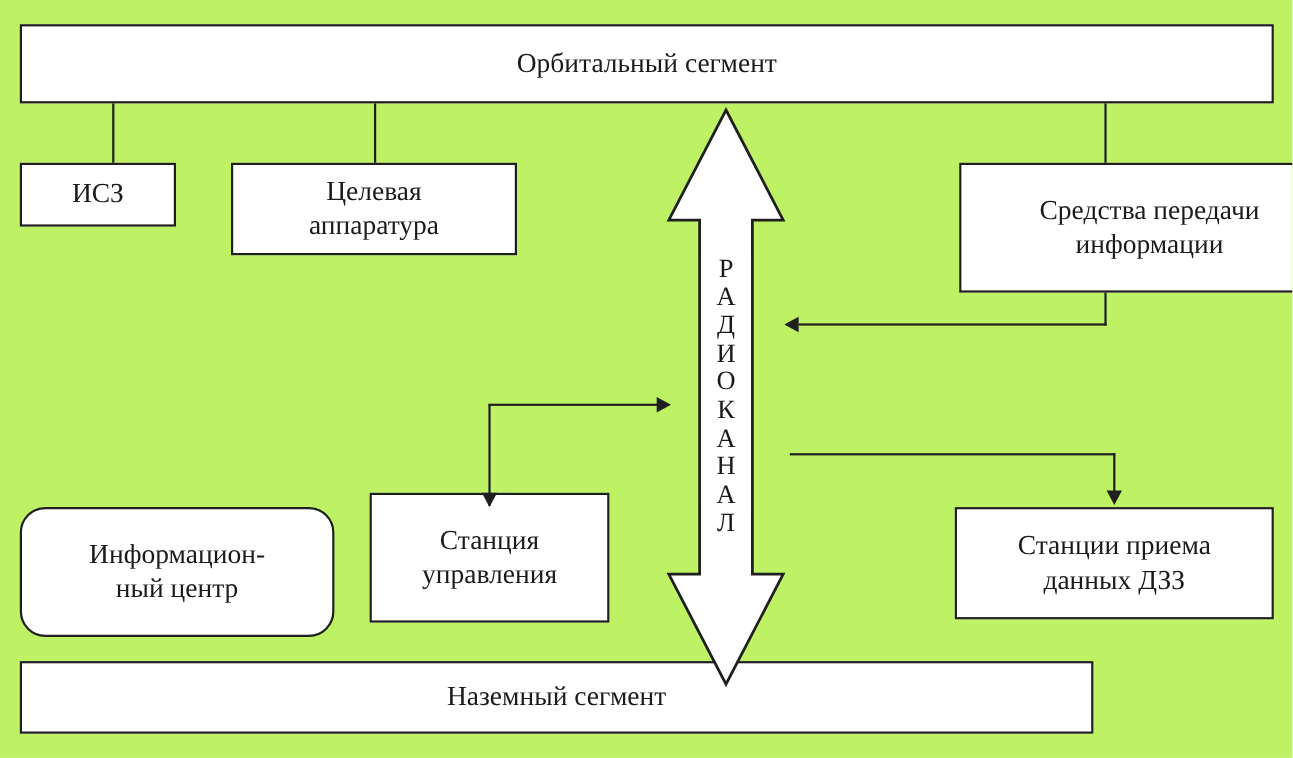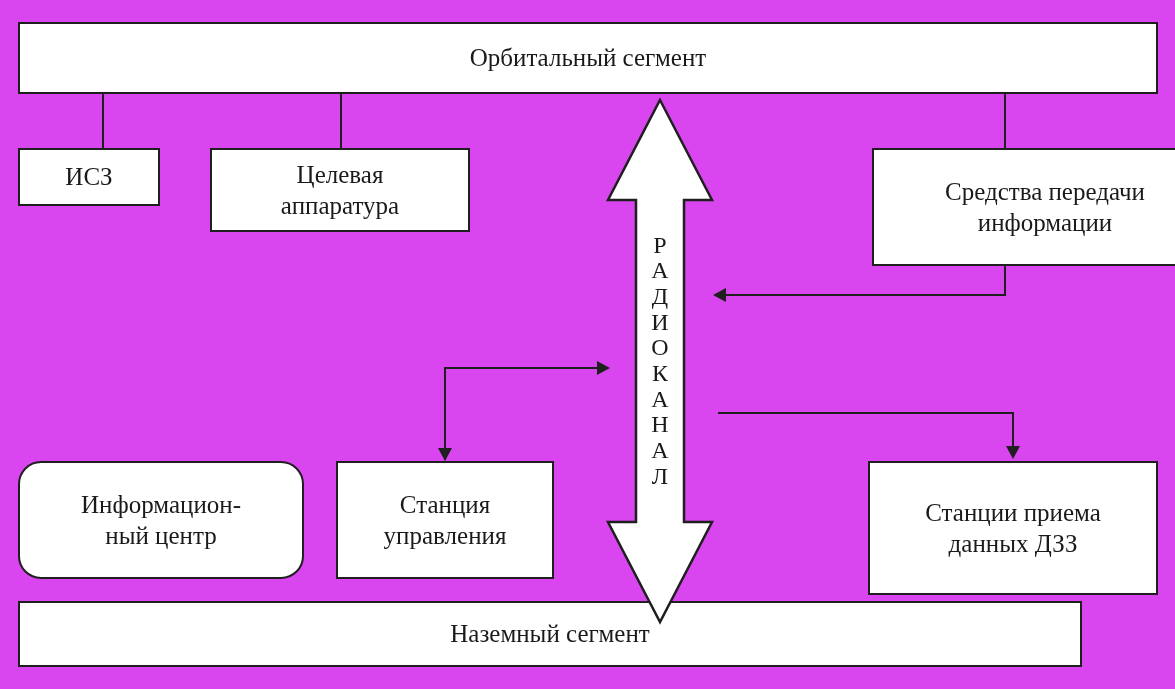--- a/index.html
+++ b/index.html
@@ -4,21 +4,21 @@
 <style>
   html, body {
     margin: 0;
     padding: 0;
     background: #ffffff;
   }
   #canvas {
     position: relative;
     width: 1175px;
     height: 689px;
-    background: #d946ef;
+    background: #bef264;
     font-family: "Liberation Serif", serif;
     color: #1a1a1a;
     overflow: hidden;
   }
   .box {
     position: absolute;
     border: 2px solid #1f1f1f;
     background: #ffffff;
     box-sizing: border-box;
     display: flex;
@@ -95,21 +95,21 @@
 </style>
 </head>
 <body>
 
 <div id="canvas">
 
   <div class="box wide-band" style="left:18px; top:22px; width:1140px; height:72px;">
     <span>Орбитальный сегмент</span>
   </div>
 
-  <div class="box wide-band" style="left:18px; top:601px; width:1064px; height:66px;">
+  <div class="box wide-band" style="left:18px; top:601px; width:976px; height:66px;">
     <span>Наземный сегмент</span>
   </div>
 
   <div class="box" style="left:18px; top:148px; width:142px; height:58px;align-items:center;">
     <span>ИСЗ</span>
   </div>
 
   <div class="box" style="left:210px; top:148px; width:260px; height:84px;">
     <span>Целевая
 аппаратура</span>
@@ -118,26 +118,26 @@
   <div class="box" style="left:872px; top:148px; width:346px; height:118px;">
     <span>Средства передачи
 информации</span>
   </div>
 
   <div class="box" style="left:18px; top:461px; width:286px; height:118px;border-radius:23px;">
     <span>Информацион-
 ный центр</span>
   </div>
 
-  <div class="box" style="left:336px; top:461px; width:218px; height:118px;">
+  <div class="box" style="left:336px; top:448px; width:218px; height:118px;">
     <span>Станция
 управления</span>
   </div>
 
-  <div class="box" style="left:868px; top:461px; width:290px; height:134px;">
+  <div class="box" style="left:868px; top:461px; width:290px; height:102px;">
     <span>Станции приема
 данных ДЗЗ</span>
   </div>
 
   <div class="line vline" style="left:102px; top:94px; height:54px;"></div>
 
   <div class="line vline" style="left:340px; top:94px; height:54px;"></div>
 
   <div class="line vline" style="left:1004px; top:94px; height:54px;"></div>
 

